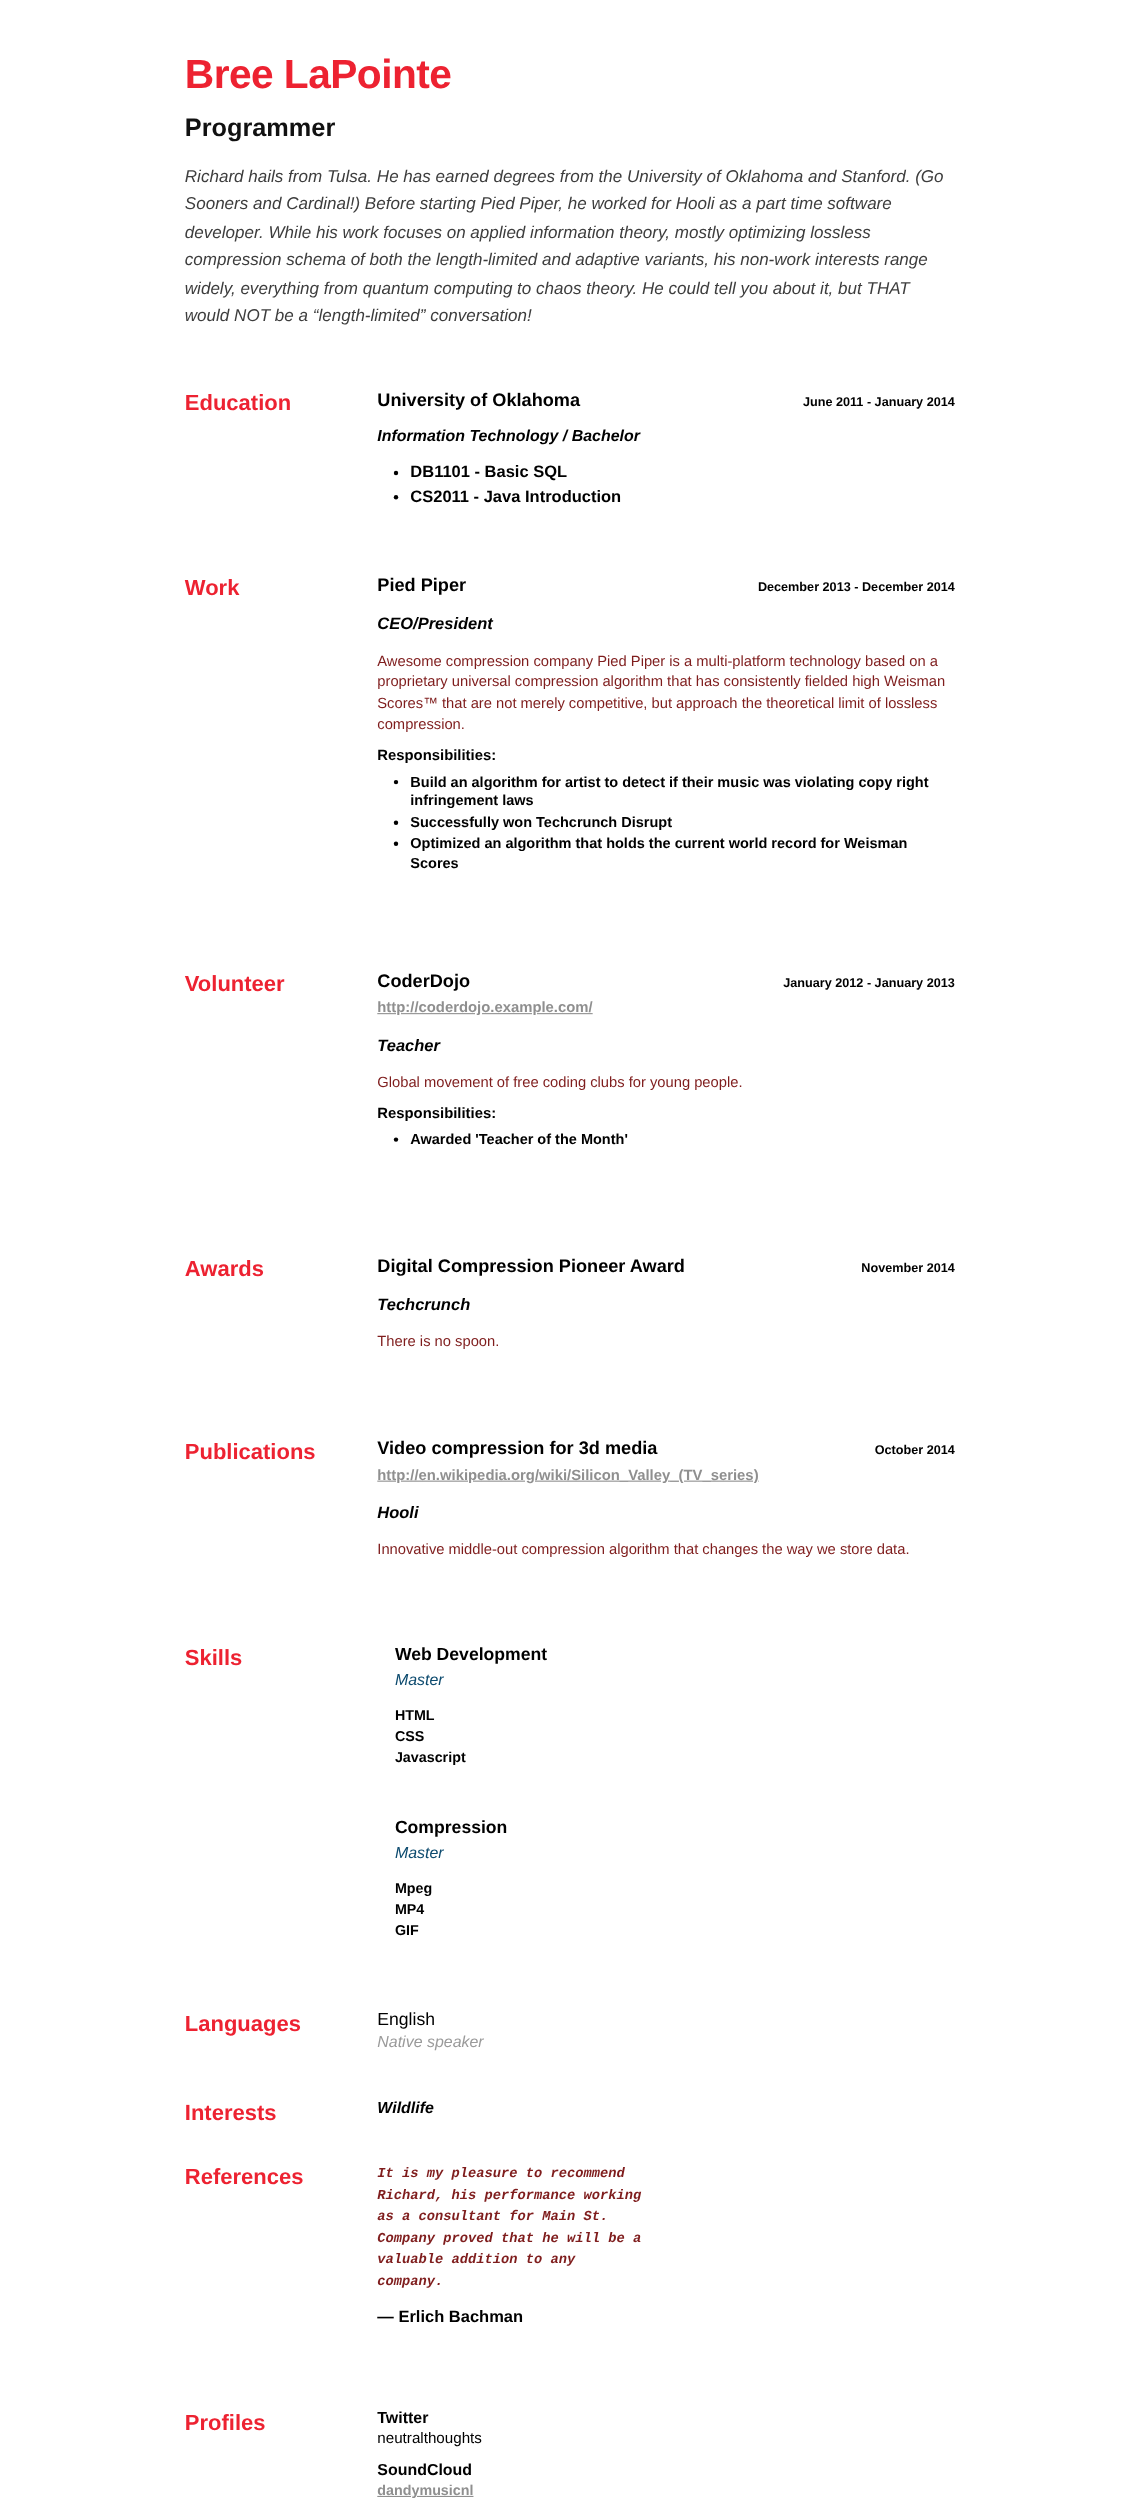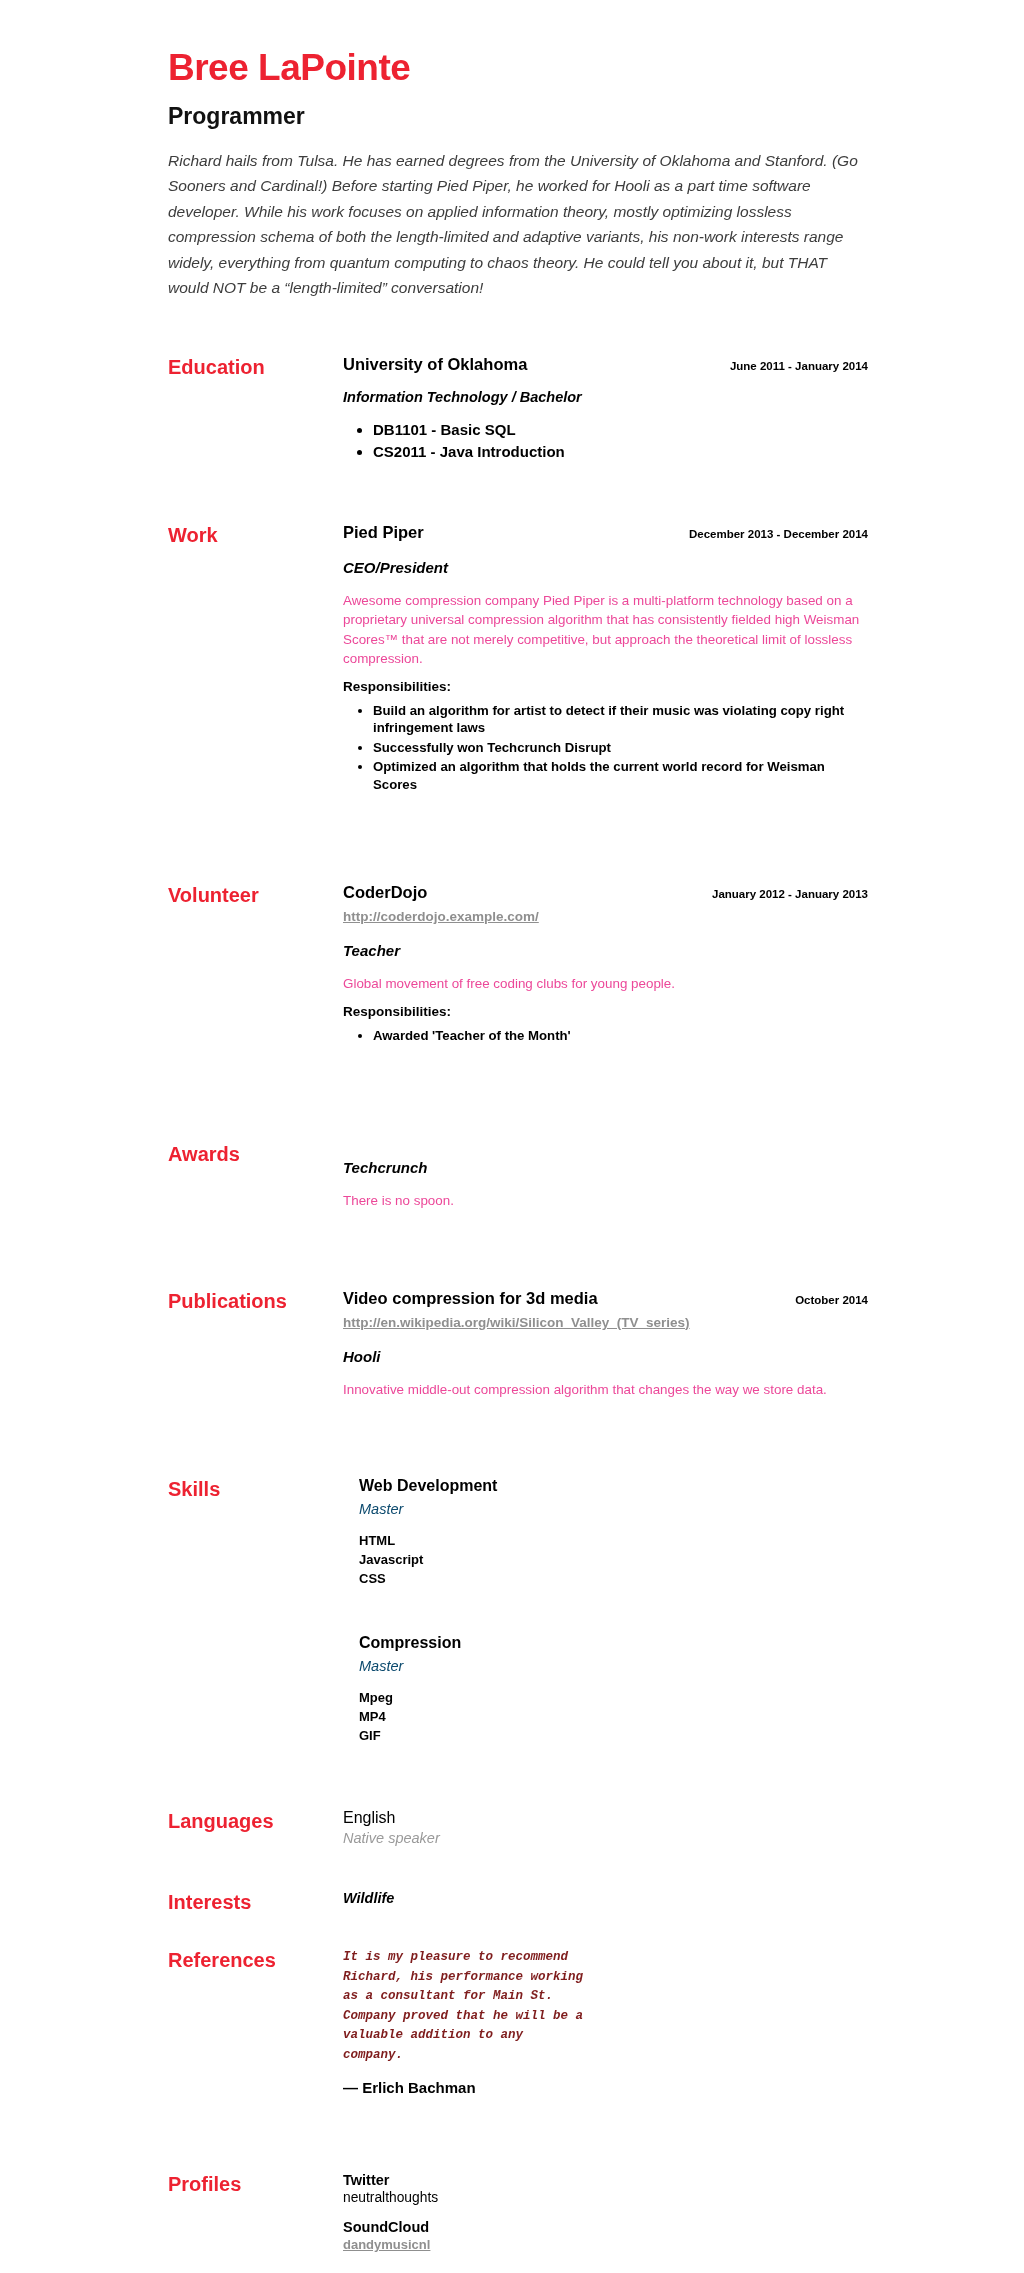--- a/index.html
+++ b/index.html
@@ -54,21 +54,21 @@
 
   a.gray-link {
     color: #8f8f8f;
     font-size: 13.5px;
     font-weight: 600;
     text-decoration: underline;
     cursor: pointer;
   }
   .item-url { margin-top: 5px; }
   .item-position { margin-top: 17px; font-size: 15px; font-weight: 700; font-style: italic; color: #000; }
-  .item-summary { margin-top: 15px; font-size: 13.4px; font-weight: 500; line-height: 19.5px; color: #ec4899; width: 520px; }
+  .item-summary { margin-top: 15px; font-size: 13.4px; font-weight: 500; line-height: 19.5px; color: #7f1d1d; width: 520px; }
   .resp-label { margin-top: 10px; font-size: 13.5px; font-weight: 600; color: #000; }
 
   ul.highlights { margin-top: 8px; padding-left: 30px; }
   ul.highlights li {
     font-size: 13.2px;
     font-weight: 700;
     line-height: 17.5px;
     color: #000;
     margin-bottom: 2px;
     max-width: 480px;
@@ -188,20 +188,24 @@
         <li>Awarded 'Teacher of the Month'</li>
       </ul>
     </div>
   </section>
 
   <section class="section sec-awards">
     <div class="section-left">
       <div class="section-heading">Awards</div>
     </div>
     <div class="section-right">
+      <div class="item-header">
+        <div class="item-title">Digital Compression Pioneer Award</div>
+        <div class="item-date">November 2014</div>
+      </div>
       <div class="item-position">Techcrunch</div>
       <p class="item-summary">There is no spoon.</p>
     </div>
   </section>
 
   <section class="section sec-publications">
     <div class="section-left">
       <div class="section-heading">Publications</div>
     </div>
     <div class="section-right">
@@ -220,22 +224,22 @@
   <section class="section sec-skills">
     <div class="section-left">
       <div class="section-heading">Skills</div>
     </div>
     <div class="section-right">
       <div class="skill-block">
         <div class="skill-name">Web Development</div>
         <div class="skill-level">Master</div>
         <ul class="keywords">
           <li>HTML</li>
+          <li>CSS</li>
           <li>Javascript</li>
-          <li>CSS</li>
         </ul>
       </div>
       <div class="skill-block">
         <div class="skill-name">Compression</div>
         <div class="skill-level">Master</div>
         <ul class="keywords">
           <li>Mpeg</li>
           <li>MP4</li>
           <li>GIF</li>
         </ul>

